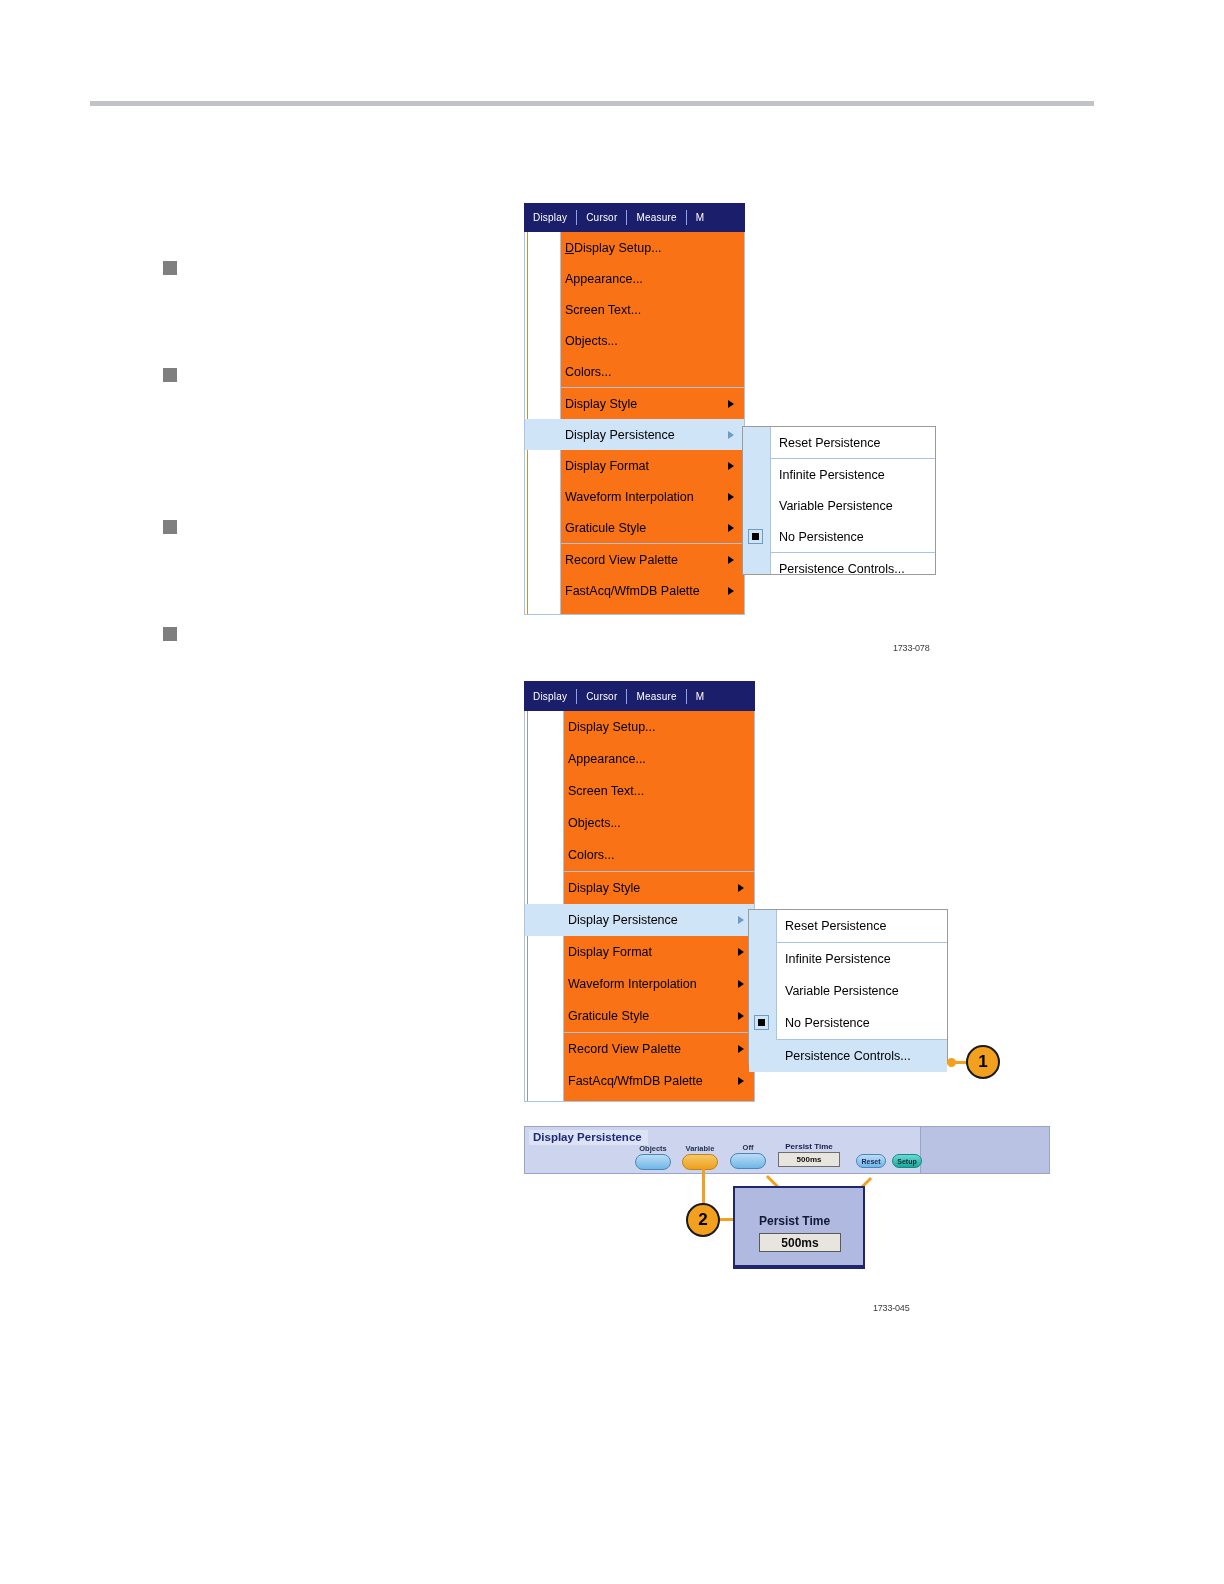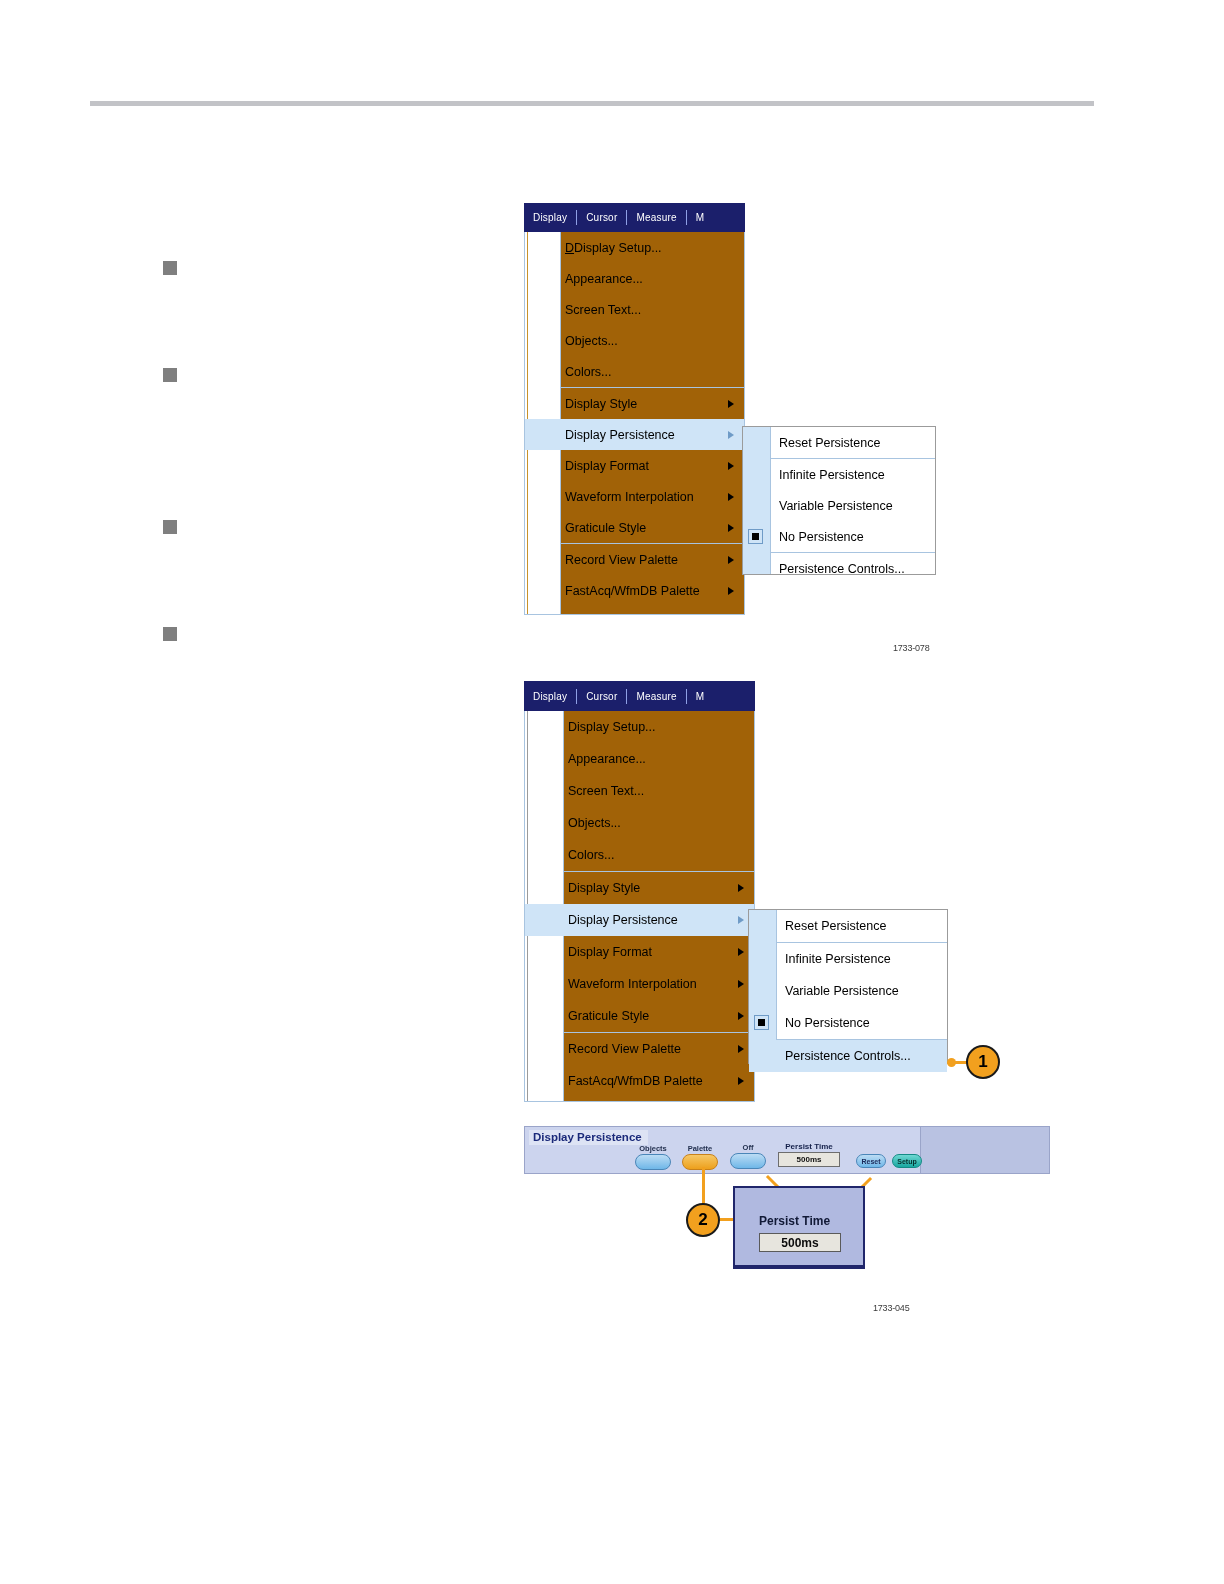--- a/index.html
+++ b/index.html
@@ -65,21 +65,21 @@
   .menubar .mb-sep {
     width: 1px;
     height: 15px;
     background: #8fa0e6;
     flex: none;
   }
 
   
   .menu-panel {
     position: absolute;
-    background: #a16207;
+    background: #f97316;
     border: 1px solid #a8c4e0;
     box-sizing: border-box;
   }
   .fig1 .menu-panel {
     left: 0;
     top: 29px;
     width: 221px;
     height: 383px;
     border-top: none;
     overflow: hidden;
@@ -592,21 +592,21 @@
 <div class="toolbar">
   <div class="toolbar-main">
     <div class="tb-title">Display Persistence</div>
 
     <div class="tb-ctrl" style="left:105px; top:17px; width:46px;">
       <div class="lbl">Objects</div>
       <div class="pill"></div>
     </div>
 
     <div class="tb-ctrl" style="left:152px; top:17px; width:46px;">
-      <div class="lbl">Palette</div>
+      <div class="lbl">Variable</div>
       <div class="pill amber"></div>
     </div>
 
     <div class="tb-ctrl" style="left:200px; top:16px; width:46px;">
       <div class="lbl">Off</div>
       <div class="pill"></div>
     </div>
 
     <div class="tb-ctrl" style="left:249px; top:15px; width:70px;">
       <div class="persist-lbl">Persist Time</div>

